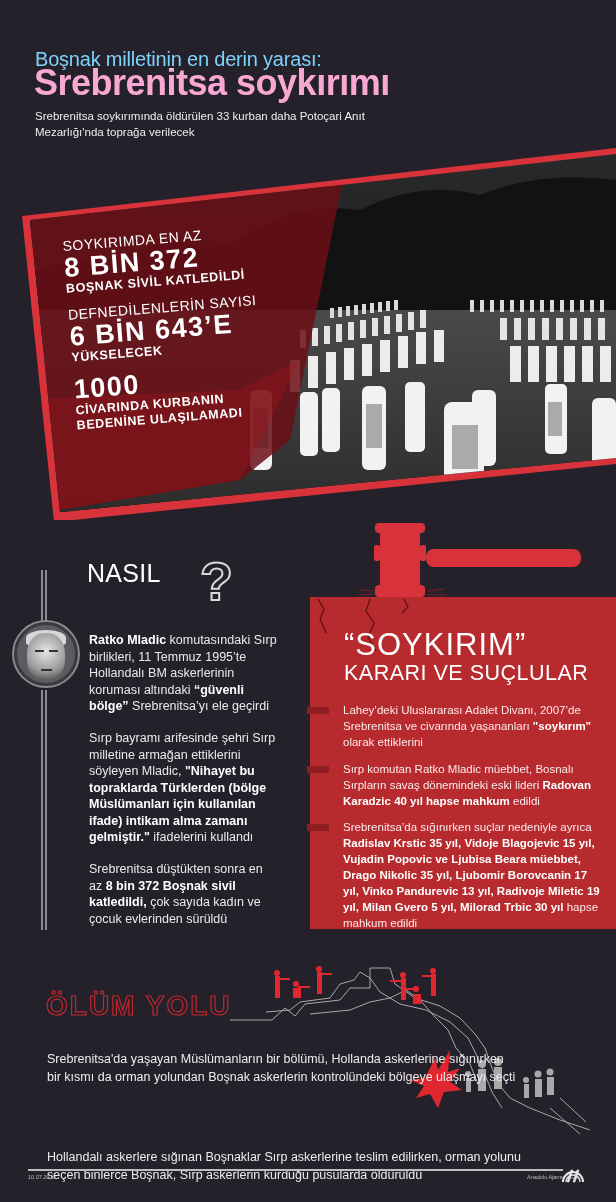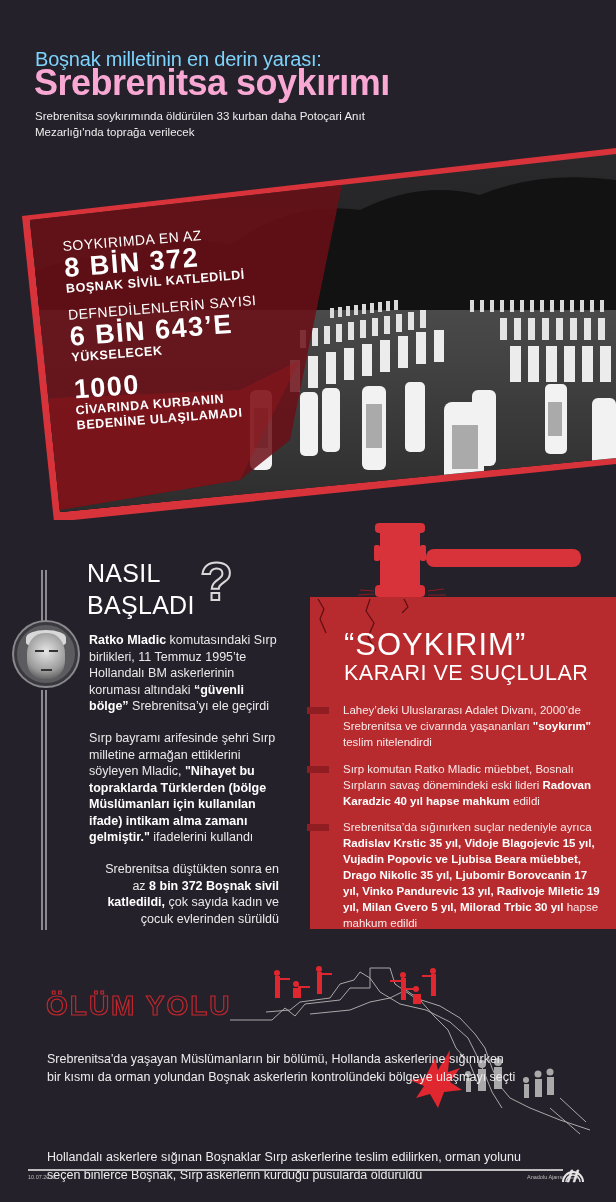--- a/index.html
+++ b/index.html
@@ -196,56 +196,55 @@
   </div>
 </div>
 
 <div class="abs vline" style="top:570px;height:58px;"></div>
 <div class="abs vline2" style="top:570px;height:58px;"></div>
 <div class="abs vline" style="top:690px;height:240px;"></div>
 <div class="abs vline2" style="top:690px;height:240px;"></div>
 
 <div class="abs nasil">
   <div>NASIL</div>
-  <div>BAŞLADI</div>
 </div>
 <div class="abs qmark">?</div>
 
 <div class="abs avatar">
   <div class="hair"></div>
   <div class="face"></div>
   <div class="brow" style="left:18px"></div>
   <div class="brow" style="left:32px"></div>
   <div class="mouth"></div>
 </div>
 
 <div class="abs para" style="top:632px;"><b>Ratko Mladic</b><span> komutasındaki Sırp birlikleri, 11 Temmuz 1995’te Hollandalı BM askerlerinin koruması altındaki </span><b>“güvenli bölge”</b><span> Srebrenitsa’yı ele geçirdi</span></div>
 
 <div class="abs para" style="top:730px;"><span>Sırp bayramı arifesinde şehri Sırp milletine armağan ettiklerini söyleyen Mladic, </span><b>"Nihayet bu topraklarda Türklerden (bölge Müslümanları için kullanılan ifade) intikam alma zamanı gelmiştir."</b><span> ifadelerini kullandı</span></div>
 
-<div class="abs para" style="top:861px;text-align:right;"><span>Srebrenitsa düştükten sonra en az </span><b>8 bin 372 Boşnak sivil katledildi,</b><span> çok sayıda kadın ve çocuk evlerinden sürüldü</span></div>
+<div class="abs para" style="top:861px;"><span>Srebrenitsa düştükten sonra en az </span><b>8 bin 372 Boşnak sivil katledildi,</b><span> çok sayıda kadın ve çocuk evlerinden sürüldü</span></div>
 
 <svg class="abs gavel" viewBox="0 0 240 90">
   <rect x="25" y="8" width="50" height="10" rx="4" fill="#d8333a"></rect>
   <rect x="30" y="18" width="40" height="52" fill="#d8333a"></rect>
   <rect x="24" y="30" width="6" height="16" rx="2" fill="#d8333a"></rect>
   <rect x="70" y="30" width="6" height="16" rx="2" fill="#d8333a"></rect>
   <rect x="76" y="34" width="155" height="18" rx="8" fill="#d8333a"></rect>
   <rect x="25" y="70" width="50" height="12" rx="4" fill="#d8333a"></rect>
   <path d="M10,75 L24,76 M8,80 L24,79 M78,76 L94,74 M78,80 L96,80" stroke="#8a1a1f" stroke-width="1"></path>
 </svg>
 <div class="abs redbox"></div>
 <svg class="abs crack" viewBox="0 0 200 60">
   <path d="M8,4 L14,14 L10,24 L16,38 M60,4 L56,16 L64,28 L58,42 L66,56 M94,4 L98,12 L92,18" stroke="#5c0e12" stroke-width="1.2" fill="none"></path>
 </svg>
 <div class="abs verdict-title">“SOYKIRIM”</div>
 <div class="abs verdict-sub">KARARI VE SUÇLULAR</div>
 
 <div class="abs bullet" style="top:707px;"></div>
-<div class="abs vtext" style="top:702px;"><span>Lahey’deki Uluslararası Adalet Divanı, 2000’de Srebrenitsa ve civarında yaşananları </span><b>"soykırım"</b><span> teslim nitelendirdi</span></div>
+<div class="abs vtext" style="top:702px;"><span>Lahey’deki Uluslararası Adalet Divanı, 2007’de Srebrenitsa ve civarında yaşananları </span><b>"soykırım"</b><span> olarak ettiklerini</span></div>
 
 <div class="abs bullet" style="top:766px;"></div>
 <div class="abs vtext" style="top:761px;"><span>Sırp komutan Ratko Mladic müebbet, Bosnalı Sırpların savaş dönemindeki eski lideri </span><b>Radovan Karadzic 40 yıl hapse mahkum</b><span> edildi</span></div>
 
 <div class="abs bullet" style="top:824px;"></div>
 <div class="abs vtext" style="top:819px;"><span>Srebrenitsa’da sığınırken suçlar nedeniyle ayrıca </span><b>Radislav Krstic 35 yıl, Vidoje Blagojevic 15 yıl, Vujadin Popovic ve Ljubisa Beara müebbet, Drago Nikolic 35 yıl, Ljubomir Borovcanin 17 yıl, Vinko Pandurevic 13 yıl, Radivoje Miletic 19 yıl, Milan Gvero 5 yıl, Milorad Trbic 30 yıl</b><span> hapse mahkum edildi</span></div>
 
 <div class="abs olum">ÖLÜM YOLU</div>
 <svg class="abs path-art" viewBox="0 0 360 180">
   <g fill="none" stroke="#a9a9a9" stroke-width="1">

